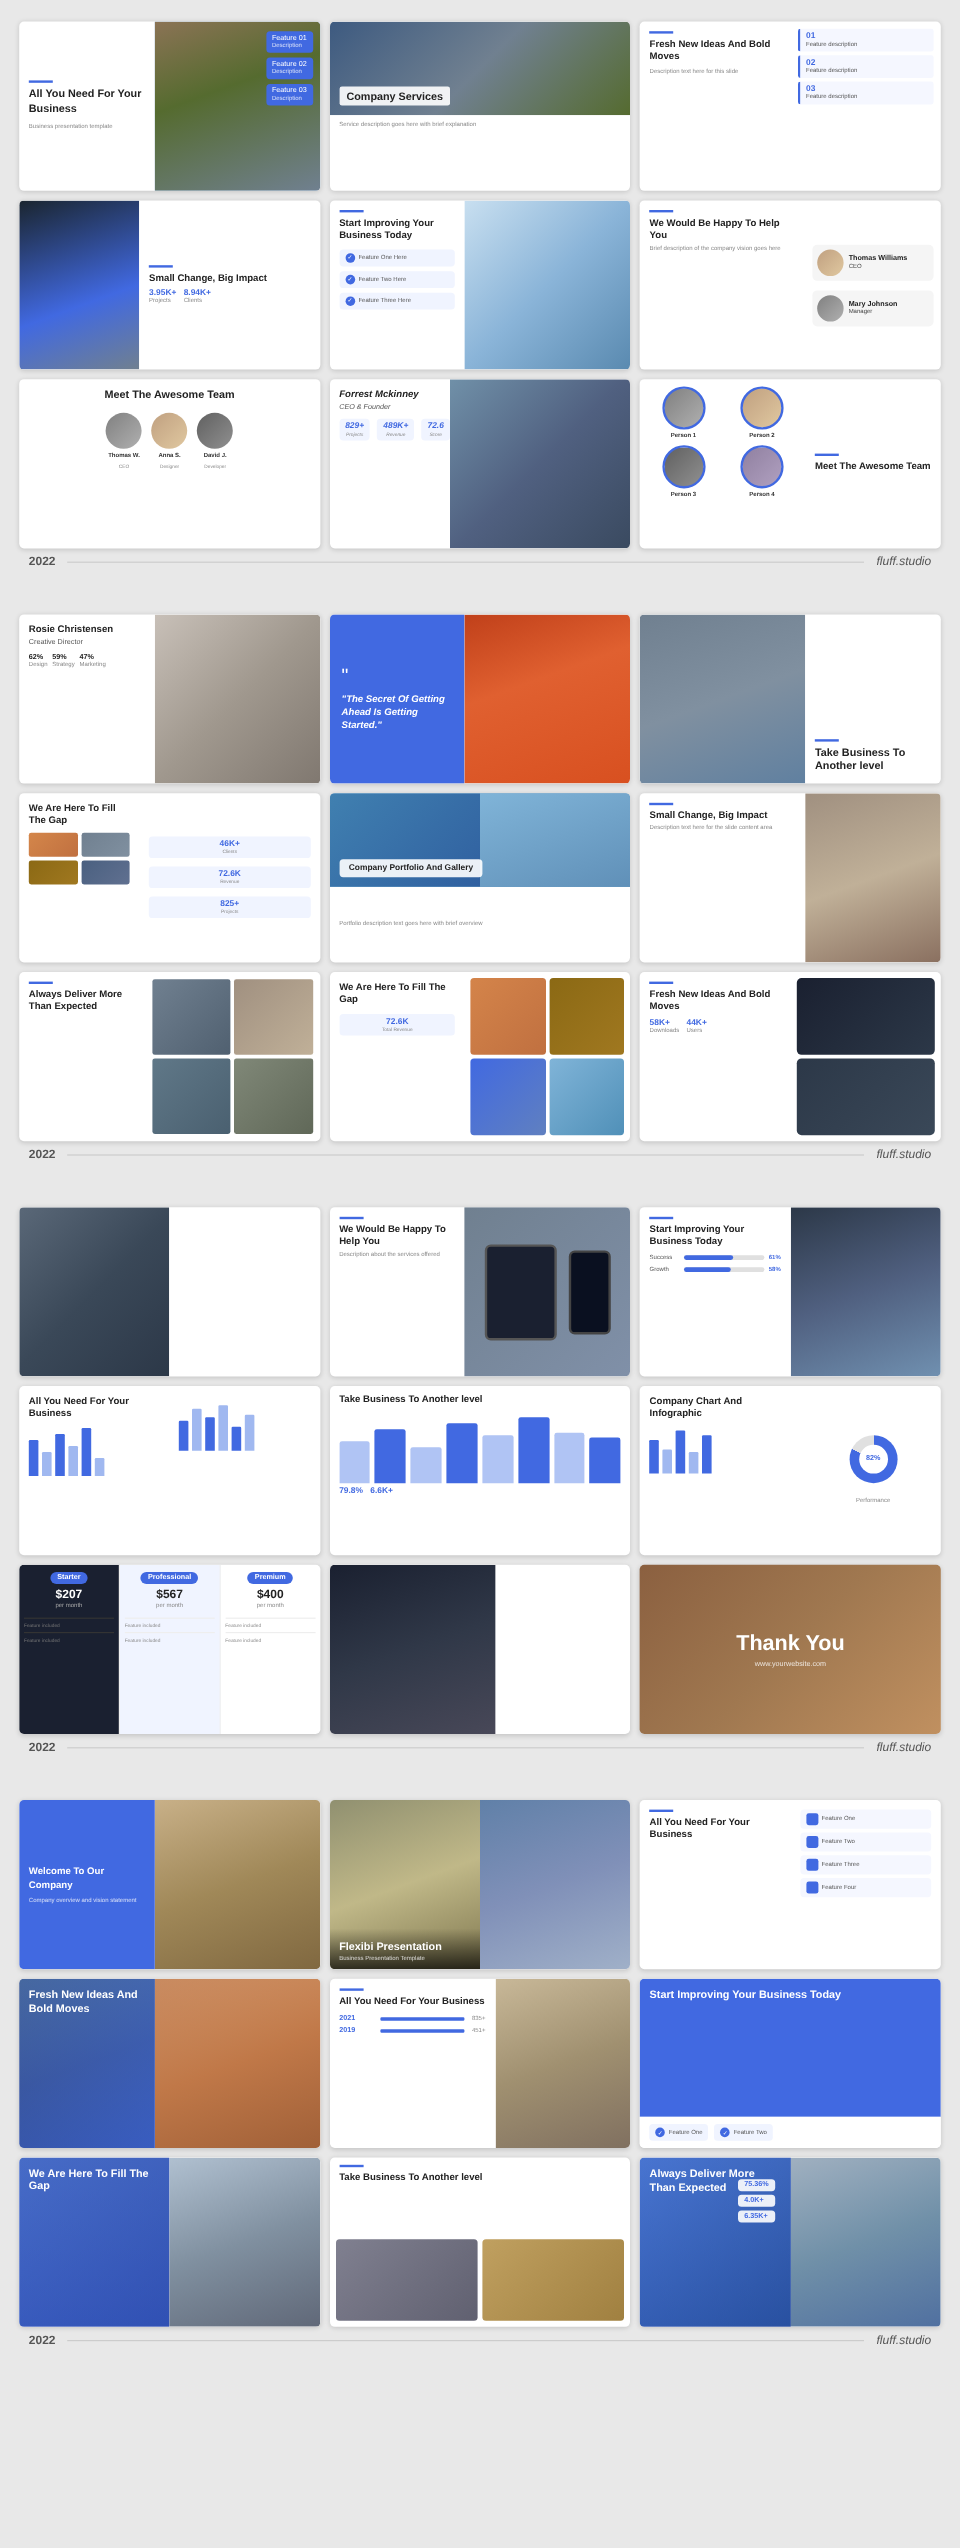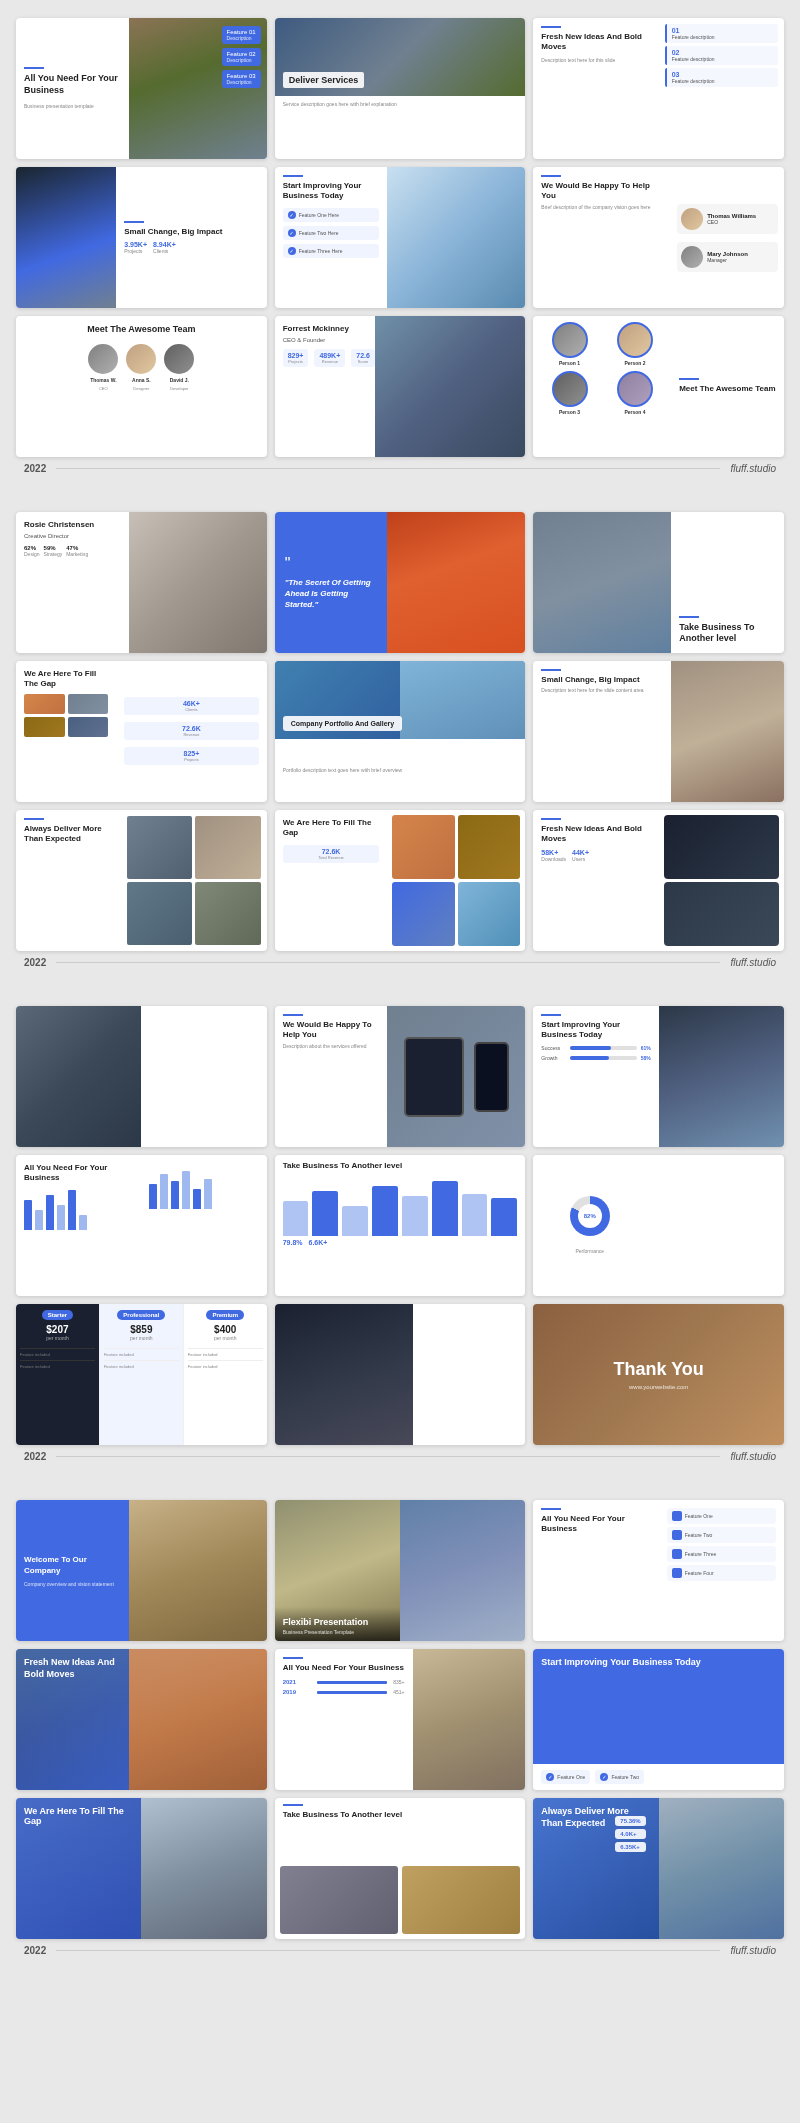--- a/index.html
+++ b/index.html
@@ -310,20 +310,21 @@
     .avatar-light { background: linear-gradient(135deg, #c0a080, #e0c8a0); }
     .avatar-dark { background: linear-gradient(135deg, #606060, #909090); }
     .team-name { font-size: 5px; font-weight: 600; color: #333; }
     .team-role { font-size: 4px; color: #888; }
 
     
     .s8 { flex-direction: row; }
     .s8-left {
       width: 40%;
       padding: 8px;
+      font-style: italic;
     }
     .s8-right {
       width: 60%;
       background: linear-gradient(135deg, #8090a0, #6070a0);
       position: relative;
       overflow: hidden;
     }
     .s8-img {
       width: 100%;
       height: 100%;
@@ -1191,21 +1192,21 @@
         <div class="blue-box" style="top:52px;right:6px;padding:3px 5px;">
           <div class="text-tiny">Feature 03</div>
           <div class="text-micro">Description</div>
         </div>
       </div>
     </div>
 
     <div class="slide-card s2">
       <div class="s2-top">
         <div class="s2-top-img full-img"></div>
-        <div class="s2-title">Deliver Services</div>
+        <div class="s2-title">Company Services</div>
       </div>
       <div class="s2-bottom">
         <div class="slide-text-tiny">Service description goes here with brief explanation</div>
       </div>
     </div>
 
     <div class="slide-card s3">
       <div class="s3-left">
         <div class="line-accent"></div>
         <div class="slide-title">Fresh New Ideas And Bold Moves</div>
@@ -1617,20 +1618,30 @@
           <div class="big-bar" style="height:38px"></div>
         </div>
         <div style="display:flex;gap:6px;margin-top:3px;">
           <div class="stat-num" style="font-size:7px;">79.8%</div>
           <div class="stat-num" style="font-size:7px;">6.6K+</div>
         </div>
       </div>
     </div>
 
     <div class="slide-card s24">
+      <div class="s24-left">
+        <div class="slide-title">Company Chart And Infographic</div>
+        <div class="chart-bars mt4">
+          <div class="bar" style="height:28px"></div>
+          <div class="bar bar-light" style="height:20px"></div>
+          <div class="bar" style="height:36px"></div>
+          <div class="bar bar-light" style="height:18px"></div>
+          <div class="bar" style="height:32px"></div>
+        </div>
+      </div>
       <div class="s24-right">
         <div style="position:relative;width:50px;height:50px;margin:0 auto;">
           <div class="donut-chart">
             <div class="donut-hole">
               <div class="donut-inner">82%</div>
             </div>
           </div>
         </div>
         <div class="slide-text-tiny mt2 text-center">Performance</div>
       </div>
@@ -1639,21 +1650,21 @@
     <div class="slide-card s25">
       <div class="price-col dark-bg">
         <div class="price-plan">Starter</div>
         <div class="price-tag price-dark" style="color:#fff;">$207</div>
         <div class="price-label" style="color:#aaa;">per month</div>
         <div class="price-line" style="color:#777;border-color:#333;">Feature included</div>
         <div class="price-line" style="color:#777;border-color:#333;">Feature included</div>
       </div>
       <div class="price-col featured">
         <div class="price-plan">Professional</div>
-        <div class="price-tag">$859</div>
+        <div class="price-tag">$567</div>
         <div class="price-label">per month</div>
         <div class="price-line">Feature included</div>
         <div class="price-line">Feature included</div>
       </div>
       <div class="price-col">
         <div class="price-plan">Premium</div>
         <div class="price-tag">$400</div>
         <div class="price-label">per month</div>
         <div class="price-line">Feature included</div>
         <div class="price-line">Feature included</div>

